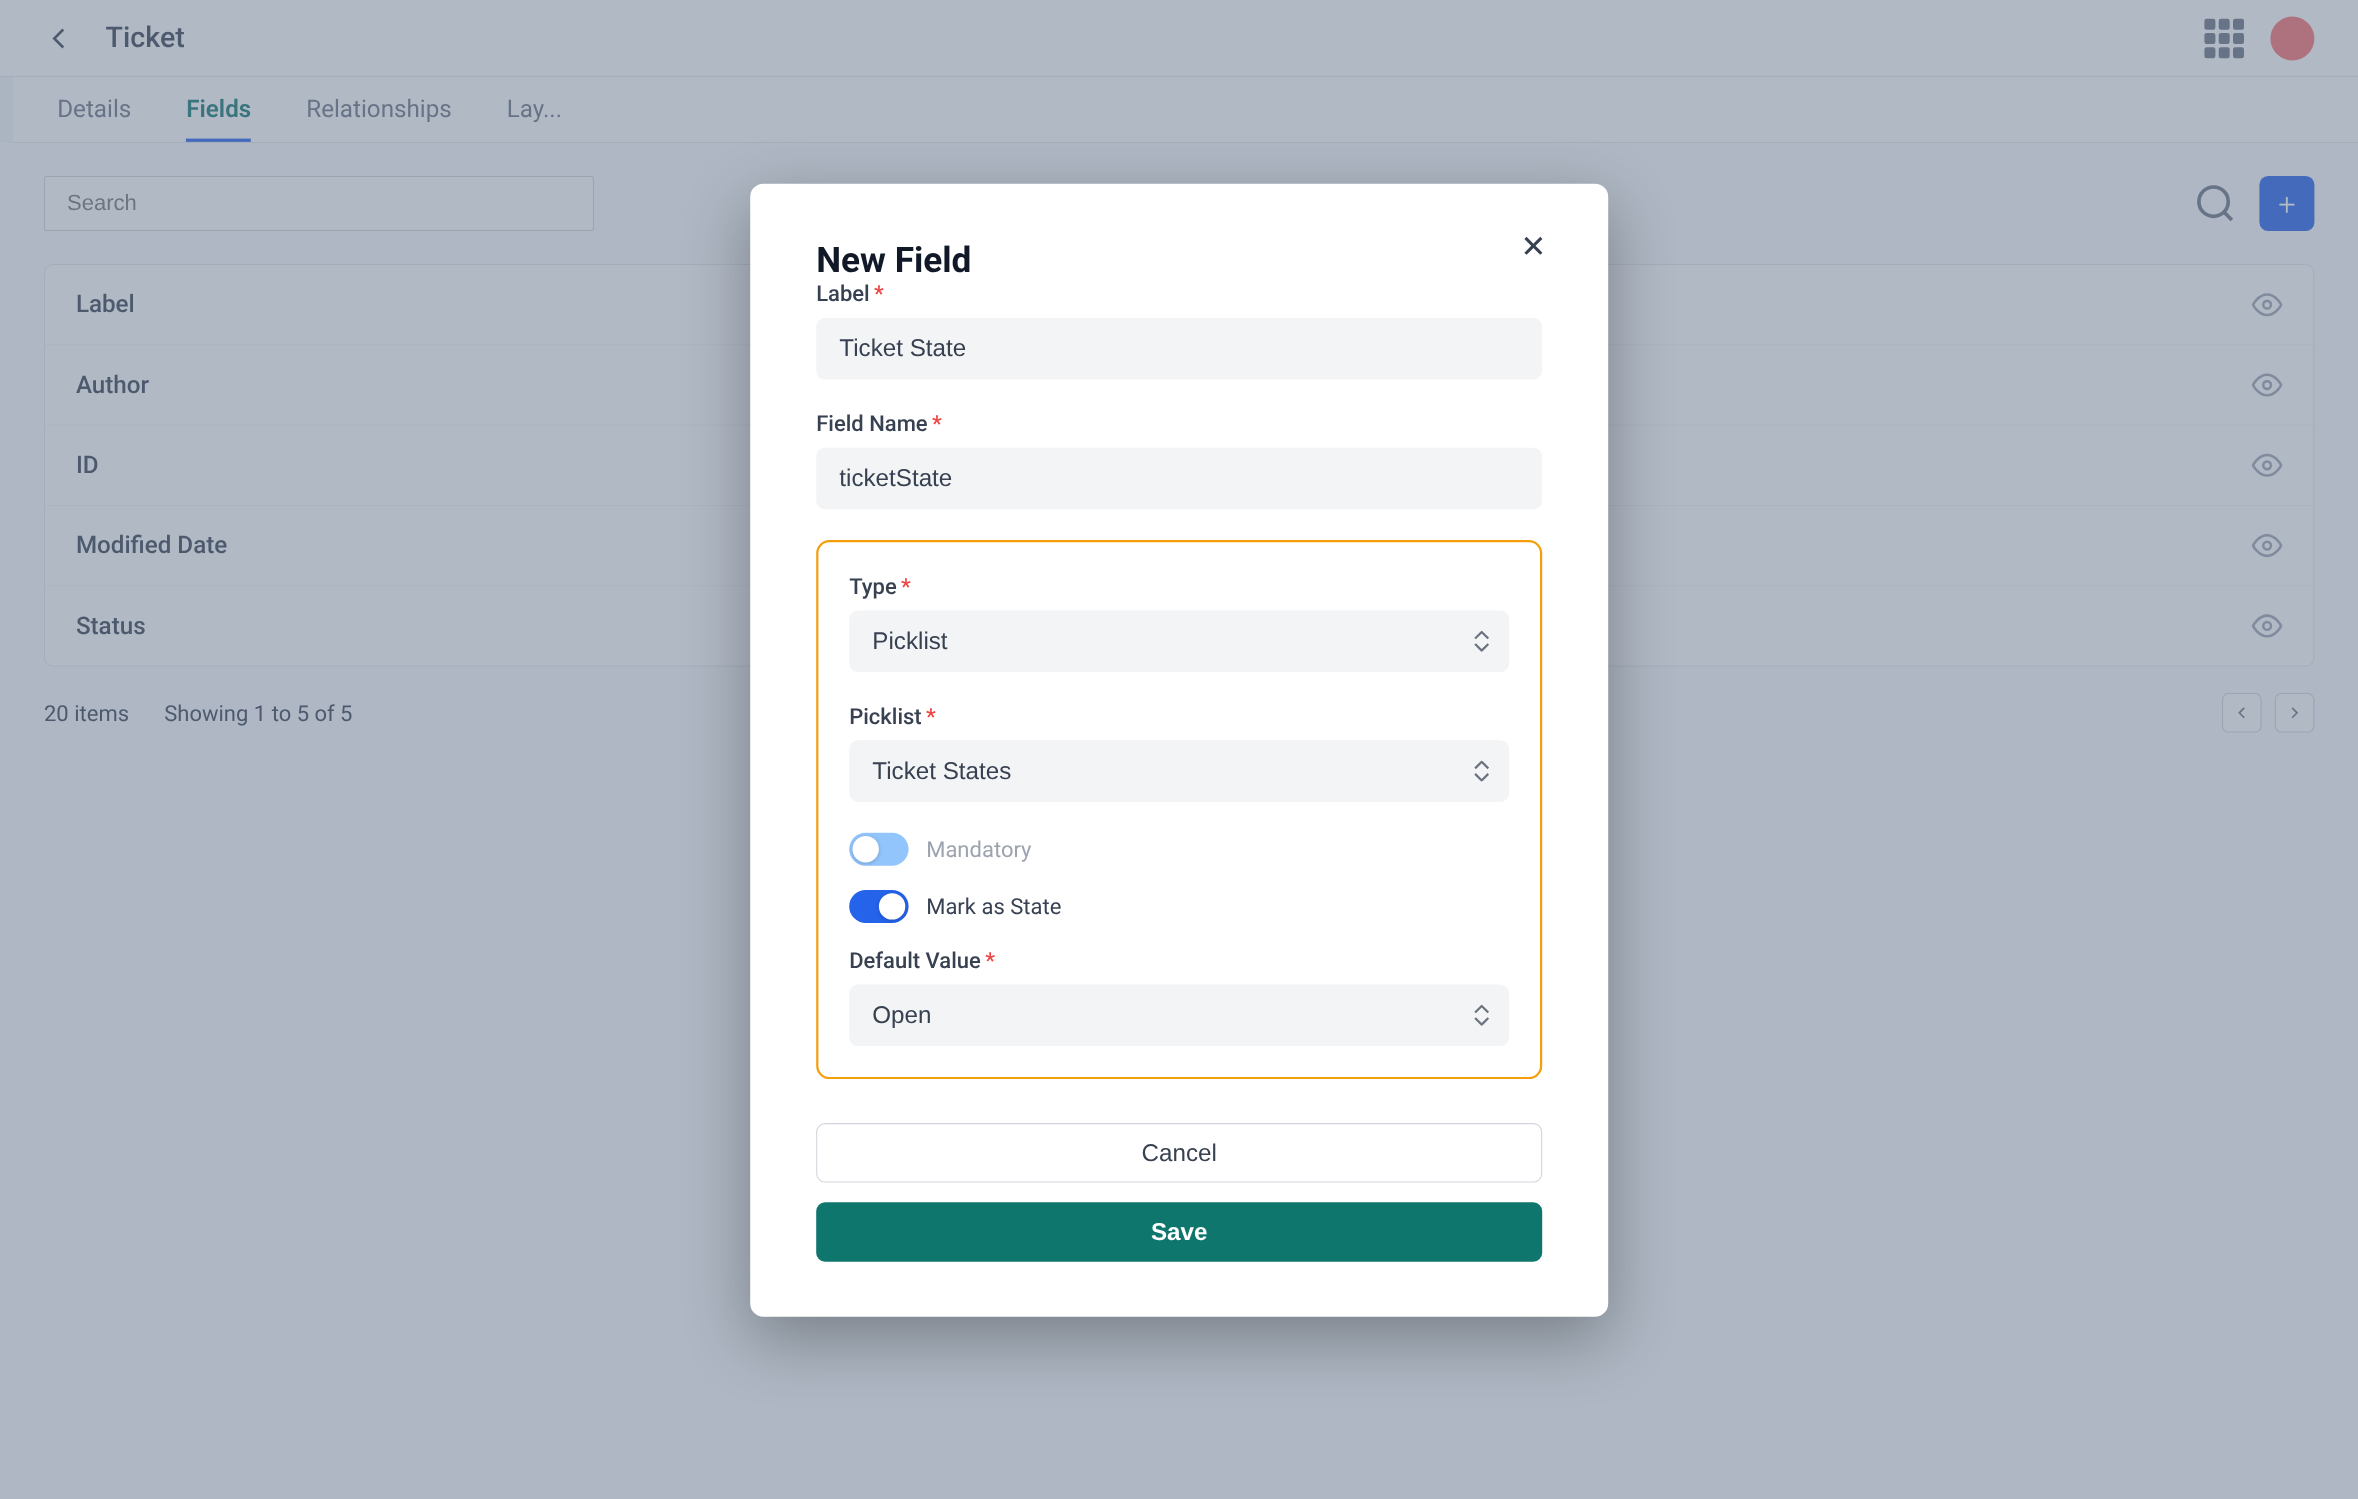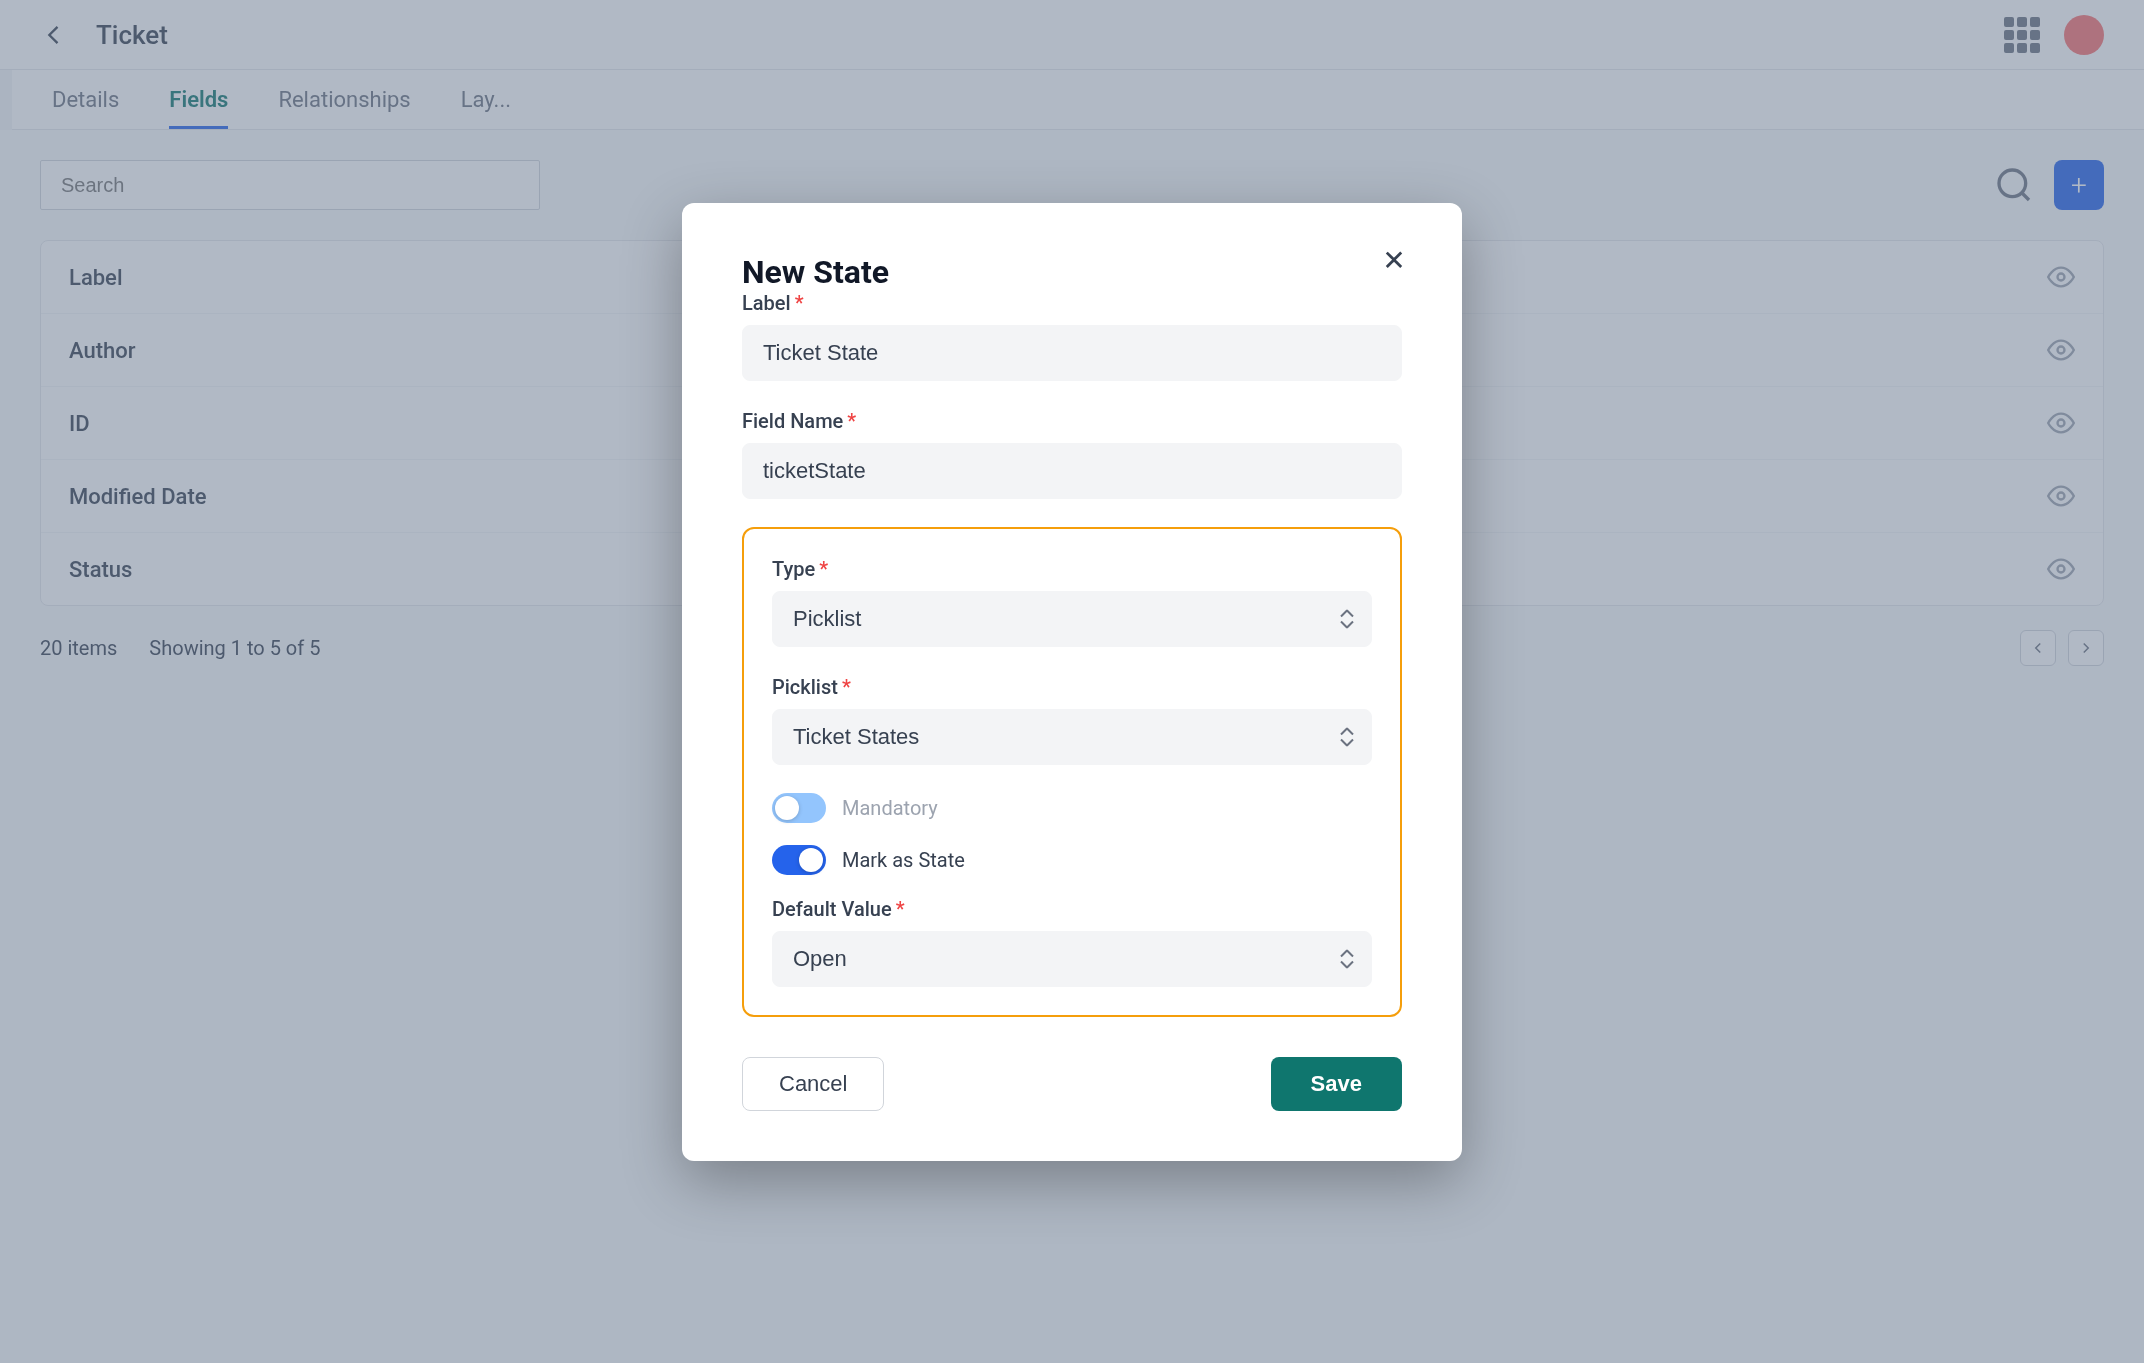--- a/index.html
+++ b/index.html
@@ -368,23 +368,24 @@
       transition: left 0.2s;
       box-shadow: 0 1px 4px rgba(0,0,0,0.2);
     }
 
     .toggle.off .toggle-knob { left: 3px; }
     .toggle.on .toggle-knob { left: 27px; }
 
     
     .modal-footer {
       display: flex;
-      justify-content: space-between;
+      justify-content: flex-start;
       gap: 18px;
       margin-top: 40px;
+      flex-direction: column;
     }
 
     .btn-cancel {
       height: 54px;
       padding: 0 36px;
       border: 1px solid #d1d5db;
       border-radius: 8px;
       font-size: 22px;
       font-weight: 500;
       color: #374151;
@@ -504,21 +505,21 @@
         <svg width="18" height="18" viewBox="0 0 24 24" fill="none" stroke="currentColor" stroke-width="2">
             <path d="M9 18l6-6-6-6"></path>
           </svg>
       </div>
     </div>
   </div>
 </div>
 
 <div class="overlay">
   <div class="modal">
-    <span class="modal-title">New State</span>
+    <span class="modal-title">New Field</span>
     <div class="modal-close">✕</div>
 
     
     <div class="form-group">
       <div class="form-label">
         <span>Label</span>
         <span class="required-star">*</span>
       </div>
       <input class="form-input" type="text" value="Ticket State" style="">
     </div>

